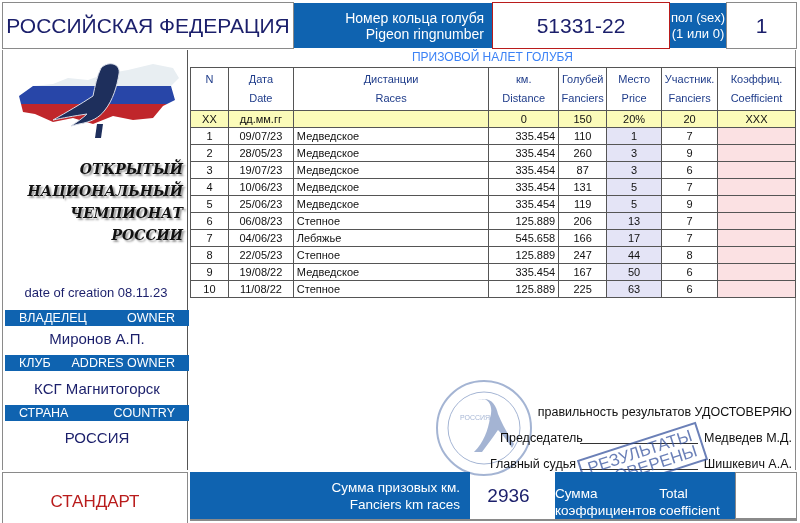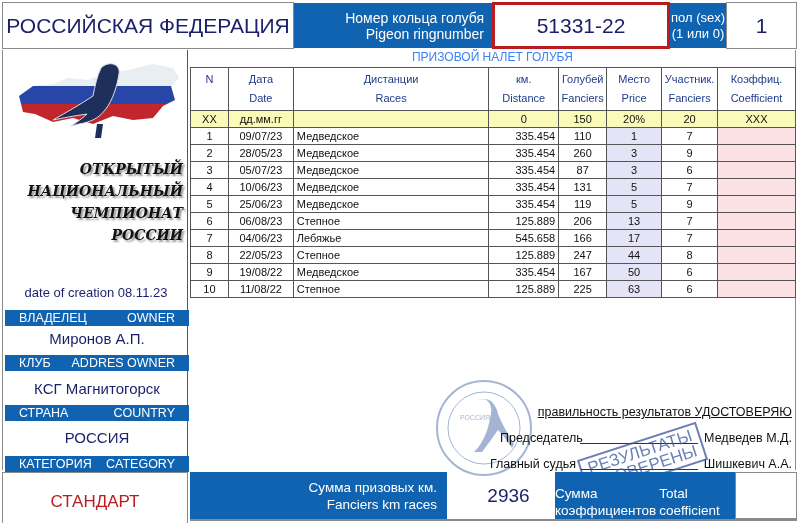--- a/index.html
+++ b/index.html
@@ -2,21 +2,21 @@
 <html><head>
 <meta charset="utf-8">
 <style>
   html,body{margin:0;padding:0;}
   body{width:800px;height:523px;background:#ffffff;position:relative;overflow:hidden;font-family:"Liberation Sans",sans-serif;color:#1a1a5a;}
   .abs{position:absolute;box-sizing:border-box;}
   .blue{background:#0f63b0;color:#ffffff;}
   
   #hdr-country{left:2px;top:2px;width:292px;height:47px;border:1px solid #8a8a8a;display:flex;align-items:center;justify-content:center;font-size:21px;color:#1b1f6b;}
   #hdr-ringlabel{left:294px;top:3px;width:198px;height:45px;display:flex;flex-direction:column;align-items:flex-end;justify-content:center;padding-right:8px;font-size:14px;line-height:16px;text-align:right;}
-  #hdr-ringval{left:492px;top:2px;width:178px;height:47px;border:3px solid #b91c1c;display:flex;align-items:center;justify-content:center;font-size:21px;color:#1b1f6b;}
+  #hdr-ringval{left:492px;top:2px;width:178px;height:47px;border:1px solid #b91c1c;display:flex;align-items:center;justify-content:center;font-size:21px;color:#1b1f6b;}
   #hdr-sexlabel{left:670px;top:3px;width:56px;height:45px;display:flex;flex-direction:column;align-items:center;justify-content:center;font-size:13px;line-height:16px;}
   #hdr-sexval{left:726px;top:2px;width:71px;height:47px;border:1px solid #8a8a8a;display:flex;align-items:center;justify-content:center;font-size:21px;color:#1b1f6b;}
   
   #left{left:2px;top:50px;width:186px;height:420px;border-left:1px solid #8a8a8a;border-right:1px solid #555;}
   #logo{left:10px;top:6px;width:170px;height:90px;}
   #champ{left:0;top:108px;width:180px;text-align:right;font-family:"DejaVu Serif",serif;font-weight:bold;font-style:italic;font-size:14px;line-height:22px;color:#111;text-shadow:2px 2px 2px #999;}
   #created{left:0;top:235px;width:186px;text-align:center;font-size:13px;color:#1b1f6b;}
   .lbar{left:2px;width:184px;height:16px;font-size:12.5px;display:flex;justify-content:space-between;align-items:center;padding:0 14px;}
   .lval{left:2px;width:184px;height:33px;display:flex;align-items:center;justify-content:center;font-size:15px;color:#1b1f6b;}
   
@@ -29,21 +29,21 @@
   td.dist{text-align:right;}
   td.place{background:#e4e4f6;}
   td.coef{background:#fbe1e3;}
   #tborder{left:795px;top:50px;width:1px;height:420px;background:#8a8a8a;}
   
   #stamp{left:428px;top:378px;width:112px;height:100px;}
   .sig{font-size:12.5px;color:#111;text-align:right;}
   #rstamp{left:580px;top:440px;transform:rotate(-18deg);color:#3a56a0;border:2px solid #3a56a0;font-size:17px;line-height:16px;padding:2px 6px;opacity:0.75;text-align:center;}
   
   #bcat{left:2px;top:472px;width:186px;height:60px;border:1px solid #8a8a8a;display:flex;align-items:center;justify-content:center;font-size:17px;color:#b91c1c;}
-  #bsumlabel{left:190px;top:472px;width:257px;height:47px;display:flex;flex-direction:column;align-items:flex-end;justify-content:center;padding-right:10px;font-size:13.5px;line-height:17px;}
+  #bsumlabel{left:190px;top:472px;width:280px;height:47px;display:flex;flex-direction:column;align-items:flex-end;justify-content:center;padding-right:10px;font-size:13.5px;line-height:17px;}
   #bsumval{left:462px;top:472px;width:93px;height:47px;display:flex;align-items:center;justify-content:center;font-size:19px;color:#1b1f6b;}
   #bcoeflabel{left:555px;top:472px;width:180px;height:47px;display:flex;align-items:flex-end;justify-content:center;padding-right:10px;font-size:13.5px;line-height:17px;}
   #bcoefval{left:735px;top:472px;width:62px;height:47px;border:1px solid #8a8a8a;}
   #bline{left:190px;top:519px;width:607px;height:2px;background:#8a8a8a;}
 </style>
 </head>
 <body>
 
 <div id="hdr-country" class="abs">РОССИЙСКАЯ ФЕДЕРАЦИЯ</div>
 <div id="hdr-ringlabel" class="abs blue">
@@ -91,24 +91,20 @@
     <span>ADDRES OWNER</span>
   </div>
   <div class="abs lval" style="top:322px;">КСГ Магнитогорск</div>
 
   <div class="abs lbar blue" style="top:355px;">
     <span>СТРАНА</span>
     <span>COUNTRY</span>
   </div>
   <div class="abs lval" style="top:371px;">РОССИЯ</div>
 
-  <div class="abs lbar blue" style="top:406px;">
-    <span>КАТЕГОРИЯ</span>
-    <span>CATEGORY</span>
-  </div>
 </div>
 
 <div id="ptitle" class="abs">ПРИЗОВОЙ НАЛЕТ ГОЛУБЯ</div>
 <div id="tborder" class="abs"></div>
 <table>
   <colgroup>
     <col style="width:38px">
       <col style="width:65px">
       <col style="width:196px">
       <col style="width:70px">
@@ -181,21 +177,21 @@
         <td>28/05/23</td>
         <td class="race">Медведское</td>
         <td class="dist">335.454</td>
         <td>260</td>
         <td class="place">3</td>
         <td>9</td>
         <td class="coef"></td>
       </tr>
       <tr>
         <td>3</td>
-        <td>05/07/23</td>
+        <td>19/07/23</td>
         <td class="race">Медведское</td>
         <td class="dist">335.454</td>
         <td>87</td>
         <td class="place">3</td>
         <td>6</td>
         <td class="coef"></td>
       </tr>
       <tr>
         <td>4</td>
         <td>10/06/23</td>
@@ -268,21 +264,21 @@
       </tr>
     </tbody>
 </table>
 
 <svg id="stamp" class="abs" viewBox="0 0 112 100" style="opacity:0.55">
   <circle cx="56" cy="50" r="47" fill="none" stroke="#5a78b0" stroke-width="2"></circle>
   <circle cx="56" cy="50" r="36" fill="none" stroke="#5a78b0" stroke-width="1"></circle>
   <path d="M50,22 C60,18 66,28 62,40 C60,52 56,64 46,74 L54,74 C60,66 66,58 70,52 C76,58 80,64 84,70 L86,66 C80,56 74,46 70,36 C68,26 62,18 50,22 Z" fill="#5a78b0"></path>
   <text x="32" y="42" font-size="7" fill="#5a78b0" font-family="Liberation Sans, sans-serif">РОССИЯ</text>
 </svg>
-<div class="abs sig" style="left:440px;top:405px;width:352px;text-decoration:underline;">правильность результатов УДОСТОВЕРЯЮ</div>
+<div class="abs sig" style="left:440px;top:405px;width:352px;">правильность результатов УДОСТОВЕРЯЮ</div>
 <div class="abs sig" style="left:500px;top:431px;width:100px;text-align:left;">Председатель</div>
 <div class="abs" style="left:580px;top:443px;width:118px;height:1px;background:#333;"></div>
 <div class="abs sig" style="left:700px;top:431px;width:92px;">Медведев М.Д.</div>
 <div class="abs sig" style="left:490px;top:457px;width:100px;text-align:left;">Главный судья</div>
 <div class="abs" style="left:580px;top:469px;width:118px;height:1px;background:#333;"></div>
 <div class="abs sig" style="left:700px;top:457px;width:92px;">Шишкевич А.А.</div>
 <div id="rstamp" class="abs">
   <div>РЕЗУЛЬТАТЫ</div>
   <div>ПРОВЕРЕНЫ</div>
 </div>

